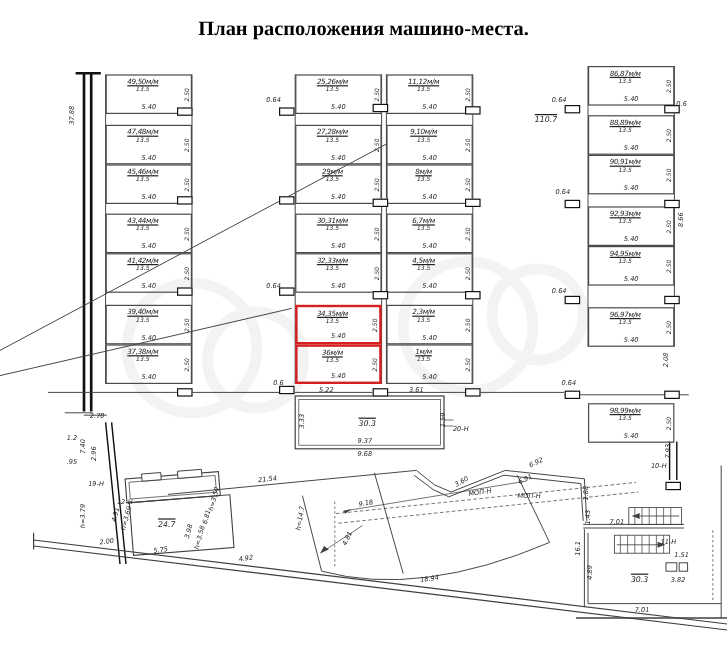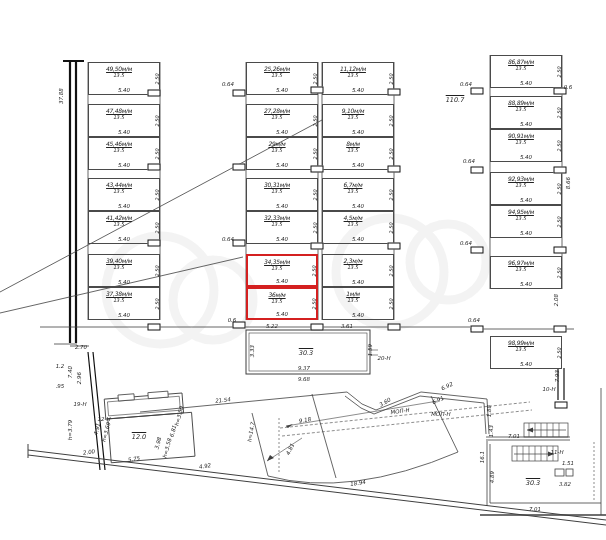--- a/index.html
+++ b/index.html
@@ -95,20 +95,21 @@
       <rect x="566" y="469" width="7" height="7" fill="#fff" stroke-width="0.8"></rect>
     </g>
     <g fill="#3f3f3f" stroke="none">
       <path d="M286 426 l7 -2 -5 4 z"></path>
       <path d="M267 461 l7 -3 -4 -3 z"></path>
       <path d="M527 430 l6 -2.5 v5 z"></path>
       <path d="M554 454 l-6 -2.5 v5 z"></path>
     </g>
   </svg>
 
+  <div id="title">План расположения машино-места.</div>
 
   <div id="cells">
       <div class="cell" style="left: 88px; top: 62px;">
       <span class="num">49,50м/м</span>
       <span class="area">13.5</span>
       <span class="wid">5.40</span>
       <span class="dep">2.50</span>
     </div>
       <div class="cell" style="left: 88px; top: 104px;">
       <span class="num">47,48м/м</span>
@@ -324,21 +325,21 @@
       <div class="ann" style="left: 81px; top: 347px; transform: translate(-50%, -50%);">2.70</div>
       <div class="ann" style="left: 60px; top: 366px; transform: translate(-50%, -50%);">1.2</div>
       <div class="ann" style="left: 70px; top: 372px; transform: translate(-50%, -50%) rotate(-90deg);">7.40</div>
       <div class="ann" style="left: 79px; top: 378px; transform: translate(-50%, -50%) rotate(-90deg);">2.96</div>
       <div class="ann" style="left: 60px; top: 386px; transform: translate(-50%, -50%);">.95</div>
       <div class="ann" style="left: 80px; top: 404px; transform: translate(-50%, -50%);">19-Н</div>
       <div class="ann" style="left: 104px; top: 419px; transform: translate(-50%, -50%);">12-Н</div>
       <div class="ann" style="left: 70px; top: 430px; transform: translate(-50%, -50%) rotate(-90deg);">h=3.79</div>
       <div class="ann" style="left: 97px; top: 429px; transform: translate(-50%, -50%) rotate(-75deg);">4.91</div>
       <div class="ann" style="left: 106px; top: 432px; transform: translate(-50%, -50%) rotate(-75deg);">h=3.69</div>
-      <div class="ann big tick" style="left: 139px; top: 437px; transform: translate(-50%, -50%);">12.0</div>
+      <div class="ann big tick" style="left: 139px; top: 437px; transform: translate(-50%, -50%);">24.7</div>
       <div class="ann" style="left: 158px; top: 443px; transform: translate(-50%, -50%) rotate(-75deg);">3.98</div>
       <div class="ann" style="left: 167px; top: 448px; transform: translate(-50%, -50%) rotate(-75deg);">h=3.58</div>
       <div class="ann" style="left: 173px; top: 431px; transform: translate(-50%, -50%) rotate(-75deg);">6.81</div>
       <div class="ann" style="left: 179px; top: 416px; transform: translate(-50%, -50%) rotate(-75deg);">h=3.50</div>
       <div class="ann" style="left: 89px; top: 452px; transform: translate(-50%, -50%) rotate(-8deg);">2.00</div>
       <div class="ann" style="left: 134px; top: 459px; transform: translate(-50%, -50%) rotate(-8deg);">5.75</div>
       <div class="ann" style="left: 223px; top: 400px; transform: translate(-50%, -50%) rotate(-6deg);">21.54</div>
       <div class="ann" style="left: 251px; top: 432px; transform: translate(-50%, -50%) rotate(-80deg);">h=14.7</div>
       <div class="ann" style="left: 305px; top: 420px; transform: translate(-50%, -50%) rotate(-10deg);">9.18</div>
       <div class="ann" style="left: 290px; top: 449px; transform: translate(-50%, -50%) rotate(-65deg);">4.81</div>

